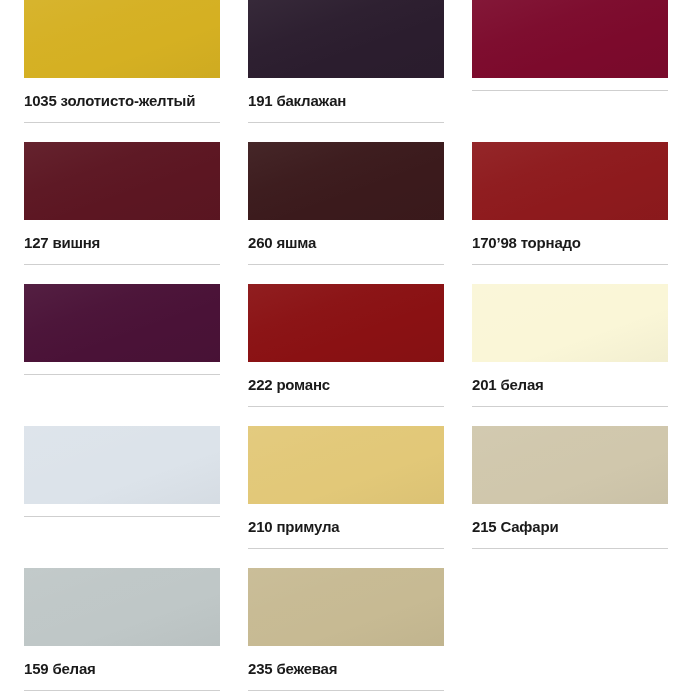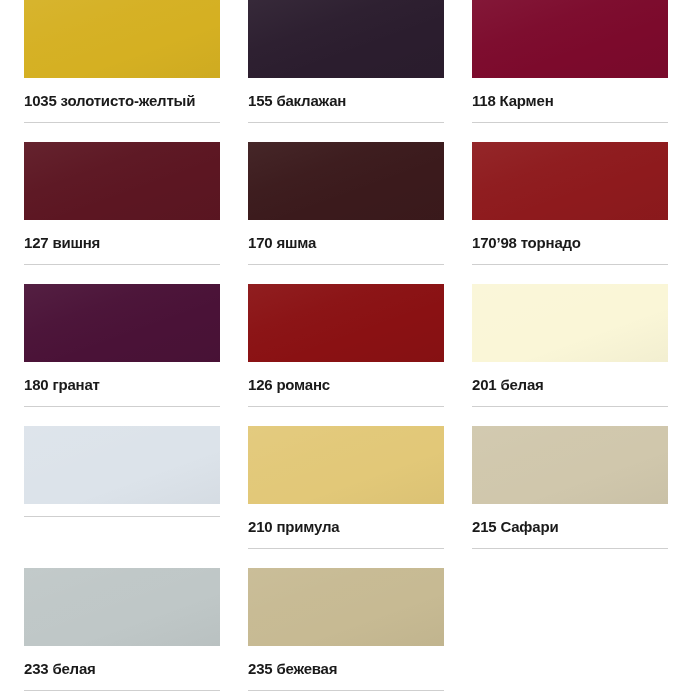--- a/index.html
+++ b/index.html
@@ -90,51 +90,49 @@
 <body style="background: rgb(255, 255, 255);">
 
 <div class="catalog">
     <div class="swatch-cell">
       <div class="swatch-chip" style="background-color: rgb(213, 176, 34);"></div>
       <div class="swatch-label">1035 золотисто-желтый</div>
       <div class="swatch-divider"></div>
     </div>
     <div class="swatch-cell">
       <div class="swatch-chip" style="background-color: rgb(43, 29, 46);"></div>
-      <div class="swatch-label">155 баклажан</div>
+      <div class="swatch-label">191 баклажан</div>
       <div class="swatch-divider"></div>
     </div>
     <div class="swatch-cell">
       <div class="swatch-chip" style="background-color: rgb(124, 10, 44);"></div>
-      <div class="swatch-label">118 Кармен</div>
       <div class="swatch-divider"></div>
     </div>
     <div class="swatch-cell">
       <div class="swatch-chip" style="background-color: rgb(92, 22, 34);"></div>
       <div class="swatch-label">127 вишня</div>
       <div class="swatch-divider"></div>
     </div>
     <div class="swatch-cell">
       <div class="swatch-chip" style="background-color: rgb(59, 26, 28);"></div>
-      <div class="swatch-label">170 яшма</div>
+      <div class="swatch-label">260 яшма</div>
       <div class="swatch-divider"></div>
     </div>
     <div class="swatch-cell">
       <div class="swatch-chip" style="background-color: rgb(142, 26, 29);"></div>
       <div class="swatch-label">170’98 торнадо</div>
       <div class="swatch-divider"></div>
     </div>
     <div class="swatch-cell">
       <div class="swatch-chip" style="background-color: rgb(74, 18, 55);"></div>
-      <div class="swatch-label">180 гранат</div>
       <div class="swatch-divider"></div>
     </div>
     <div class="swatch-cell">
       <div class="swatch-chip" style="background-color: rgb(138, 17, 19);"></div>
-      <div class="swatch-label">126 романс</div>
+      <div class="swatch-label">222 романс</div>
       <div class="swatch-divider"></div>
     </div>
     <div class="swatch-cell">
       <div class="swatch-chip" style="background-color: rgb(250, 246, 215);"></div>
       <div class="swatch-label">201 белая</div>
       <div class="swatch-divider"></div>
     </div>
     <div class="swatch-cell">
       <div class="swatch-chip" style="background-color: rgb(220, 227, 234);"></div>
       <div class="swatch-divider"></div>
@@ -144,21 +142,21 @@
       <div class="swatch-label">210 примула</div>
       <div class="swatch-divider"></div>
     </div>
     <div class="swatch-cell">
       <div class="swatch-chip" style="background-color: rgb(208, 199, 172);"></div>
       <div class="swatch-label">215 Сафари</div>
       <div class="swatch-divider"></div>
     </div>
     <div class="swatch-cell">
       <div class="swatch-chip" style="background-color: rgb(191, 199, 199);"></div>
-      <div class="swatch-label">233 белая</div>
+      <div class="swatch-label">159 белая</div>
       <div class="swatch-divider"></div>
     </div>
     <div class="swatch-cell">
       <div class="swatch-chip" style="background-color: rgb(199, 186, 147);"></div>
       <div class="swatch-label">235 бежевая</div>
       <div class="swatch-divider"></div>
     </div>
   </div>
 
 </body></html>

